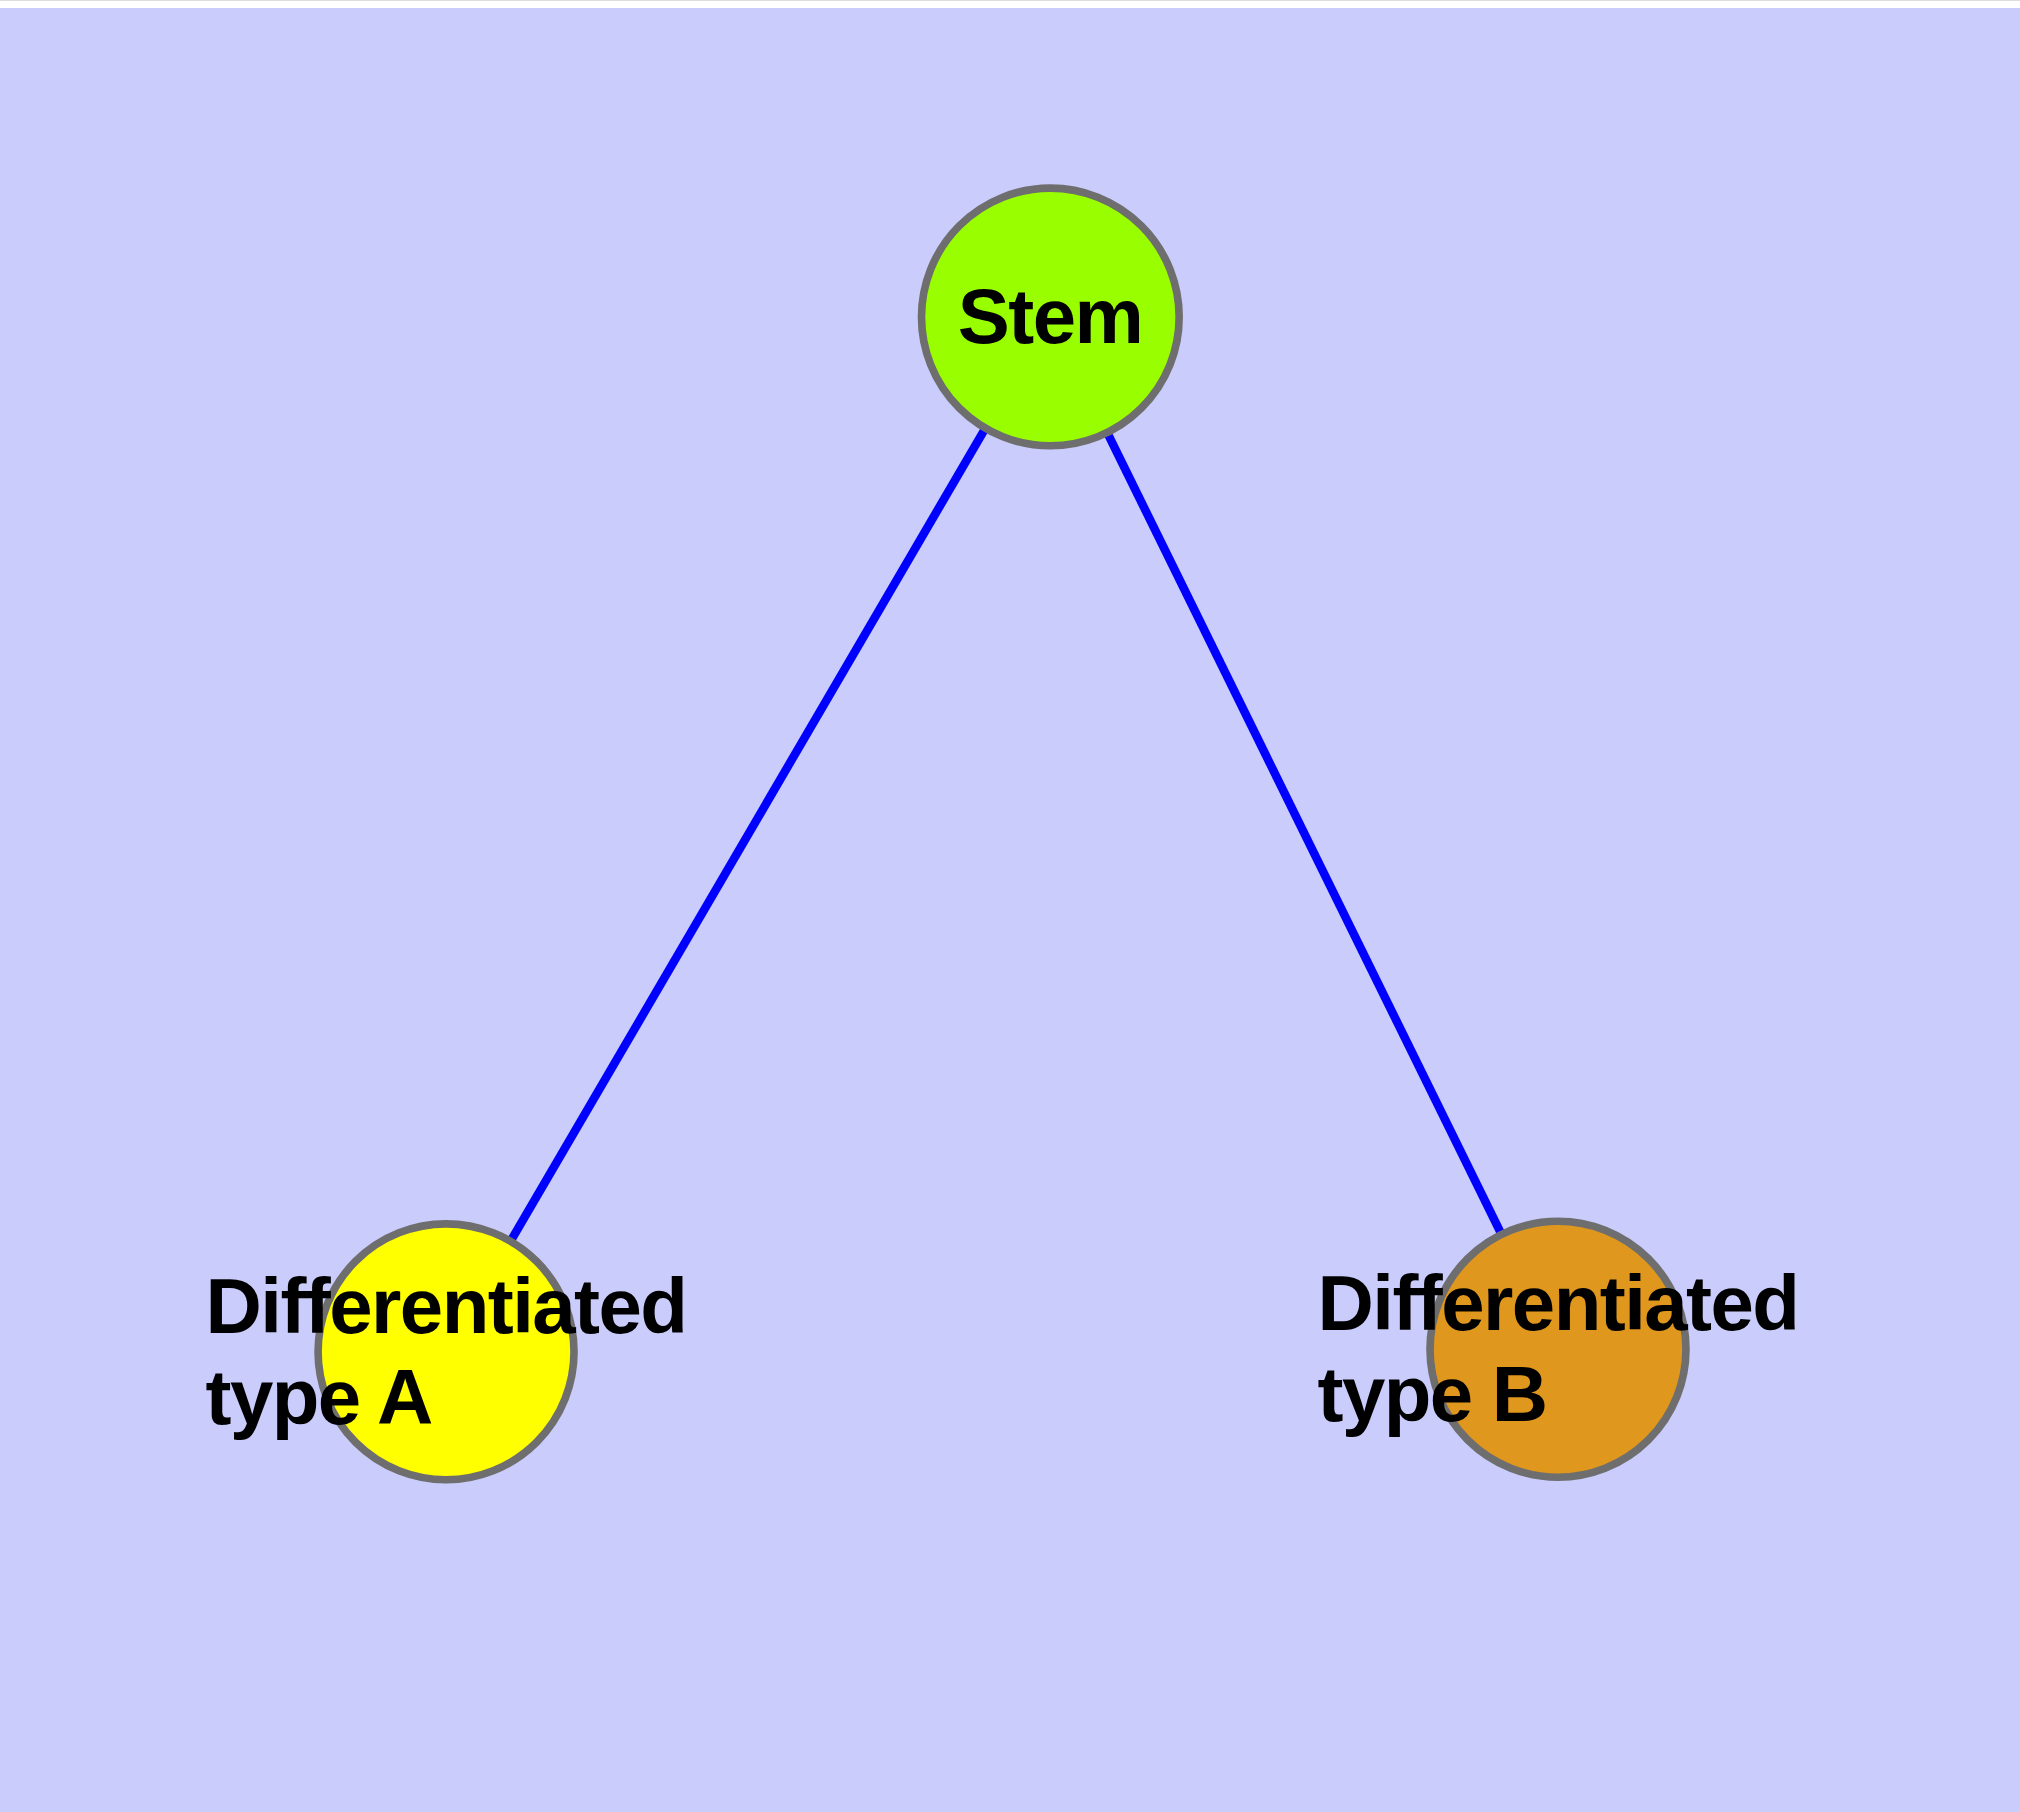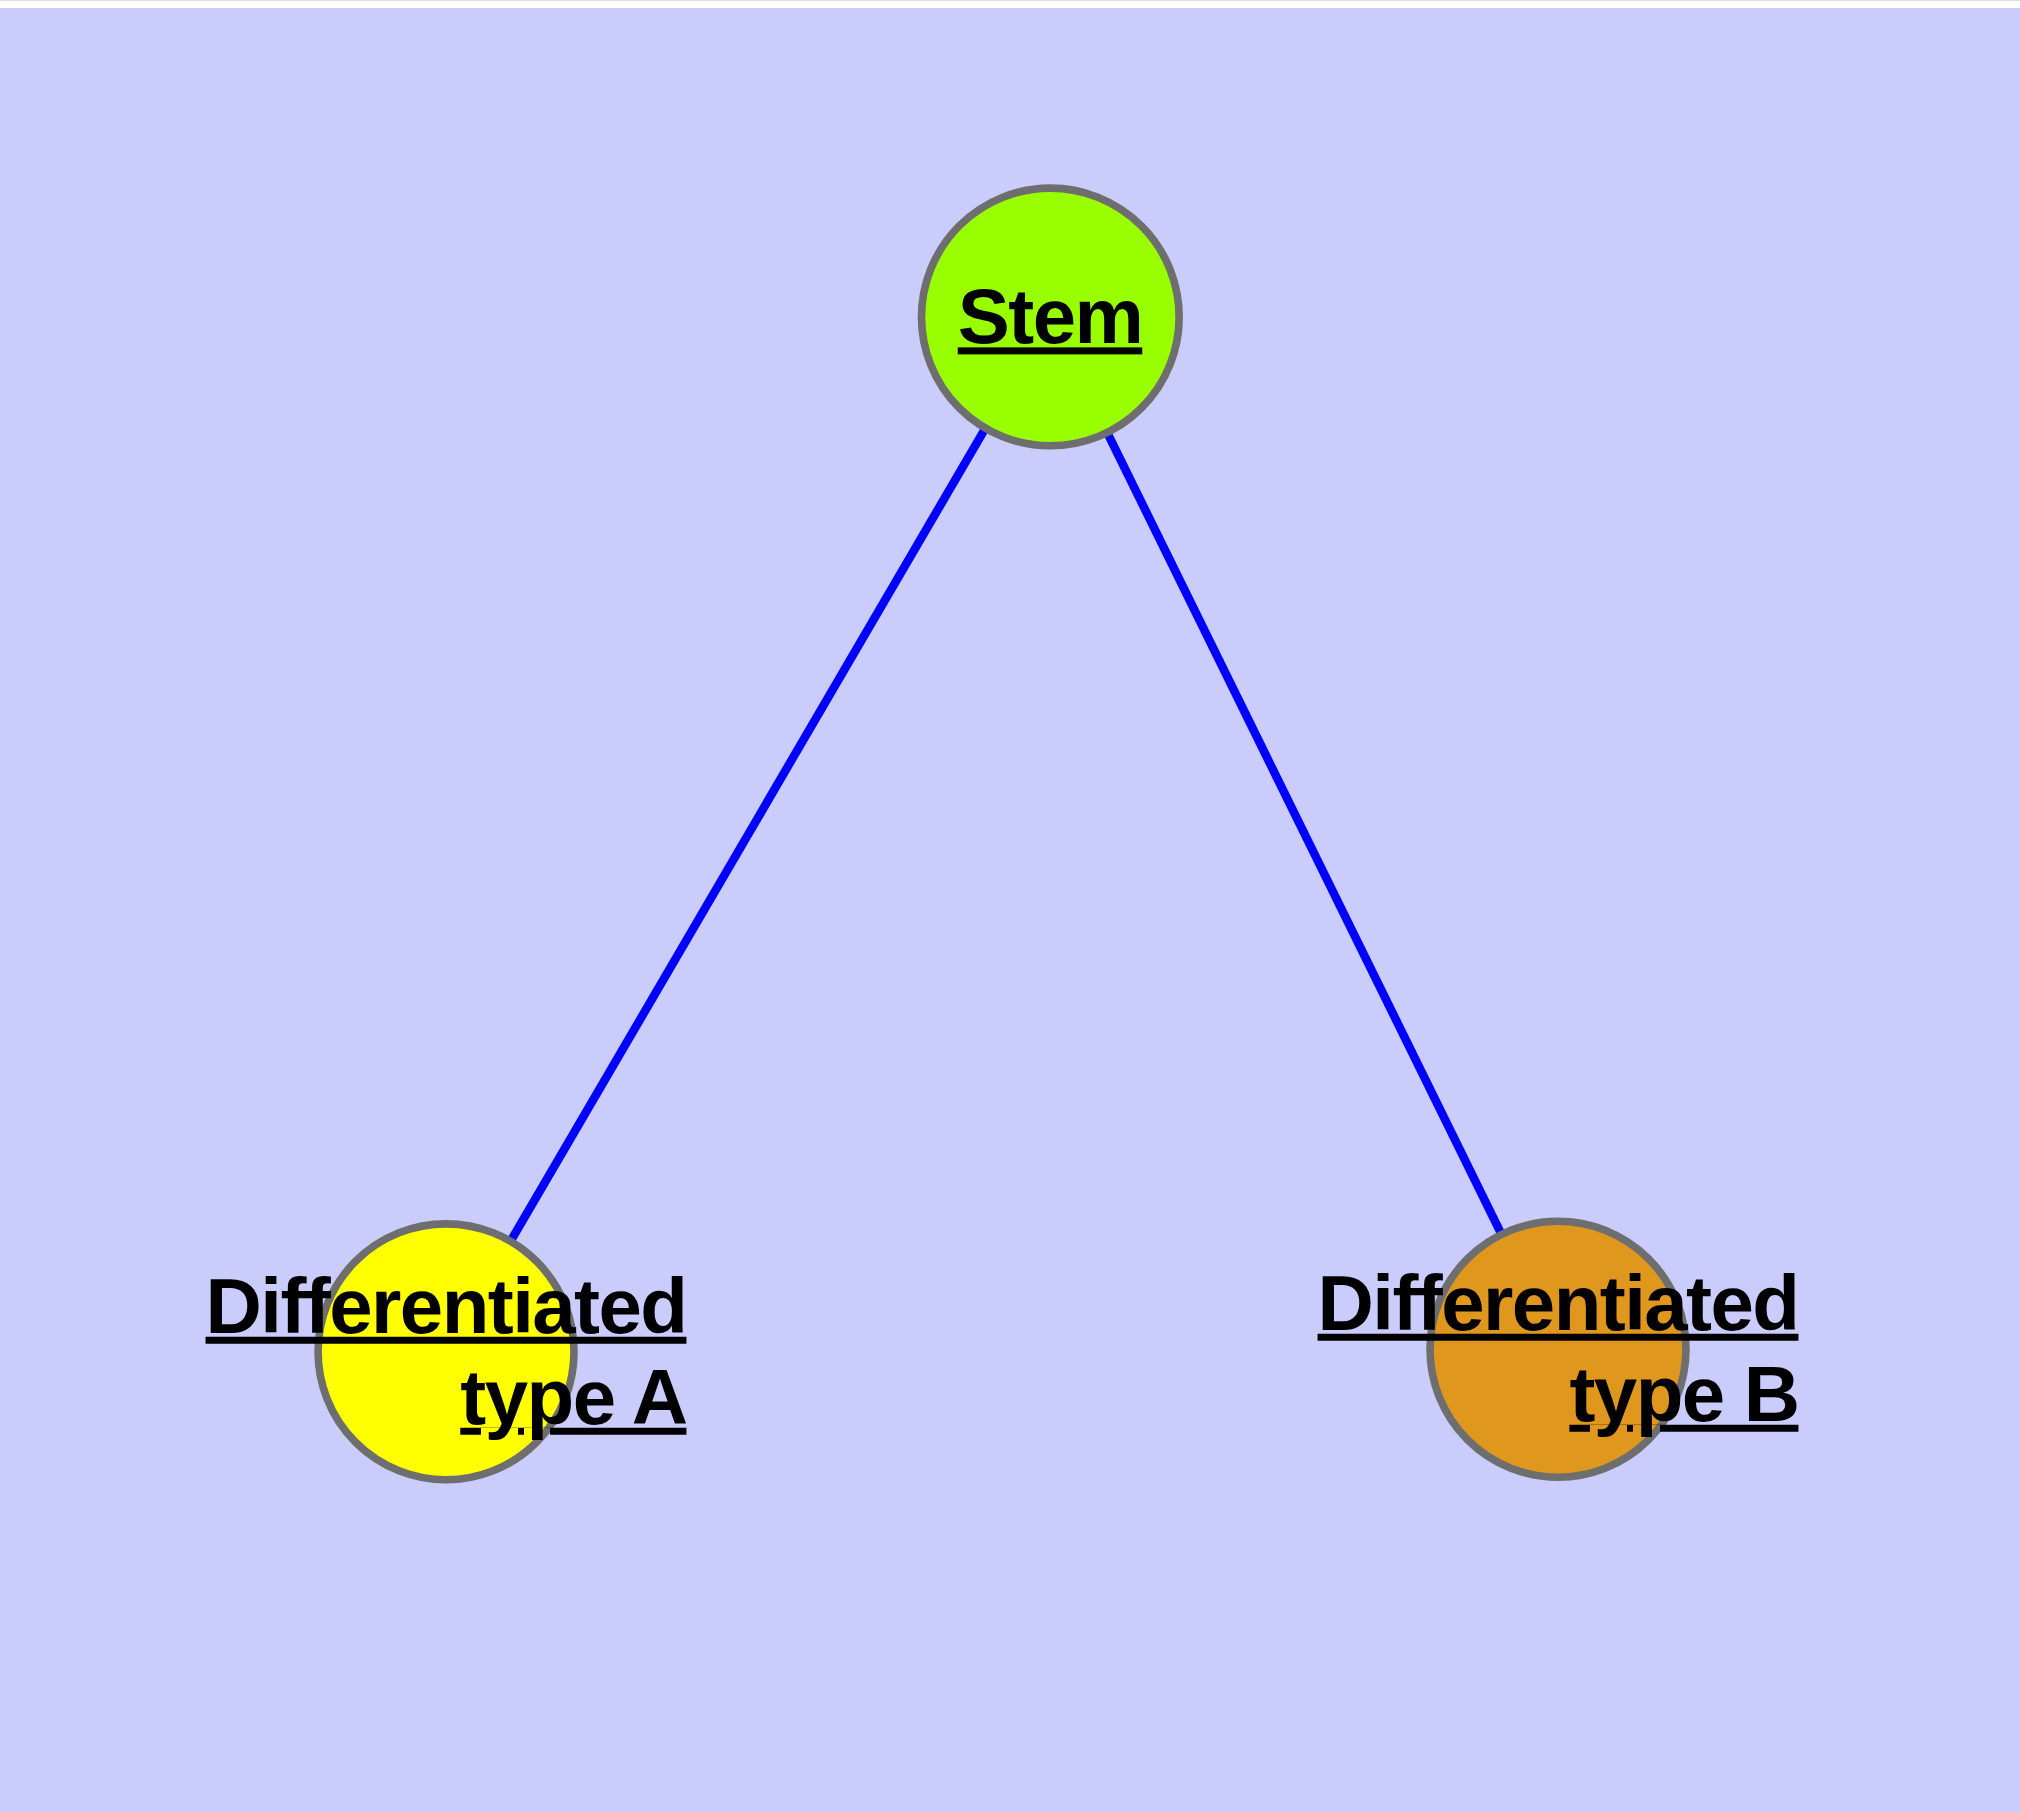--- a/index.html
+++ b/index.html
@@ -36,23 +36,22 @@
     z-index: 2;
   }
   .node-label {
     position: absolute;
     transform: translate(-50%, -50%);
     font-size: 78px;
     font-weight: 700;
     line-height: 1.17;
     letter-spacing: -0.02em;
     color: var(--label, #000000);
-    text-align: right;
+    text-align: left;
     white-space: pre-line;
-    text-decoration: underline;
   }
 </style>
 </head>
 <body>
 
 <div class="canvas">
   <div class="top-strip"></div>
   <svg id="graph-svg" width="2021" height="1812" viewBox="0 0 2384 2138">
       <line x1="1239" y1="374" x2="526" y2="1595" stroke="#0000FF" stroke-width="10"></line>
       <line x1="1239" y1="374" x2="1838" y2="1592" stroke="#0000FF" stroke-width="10"></line>

